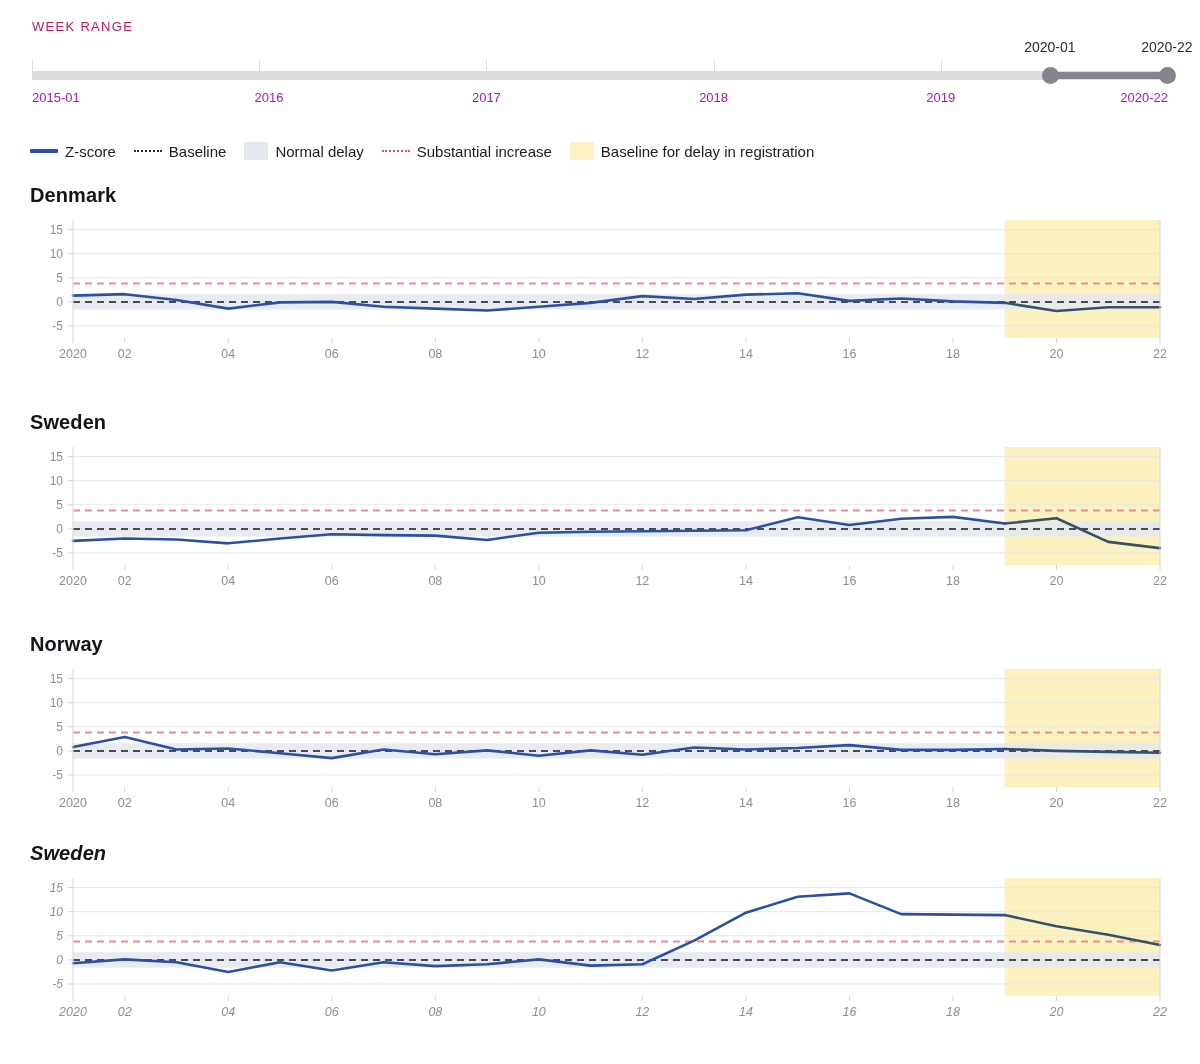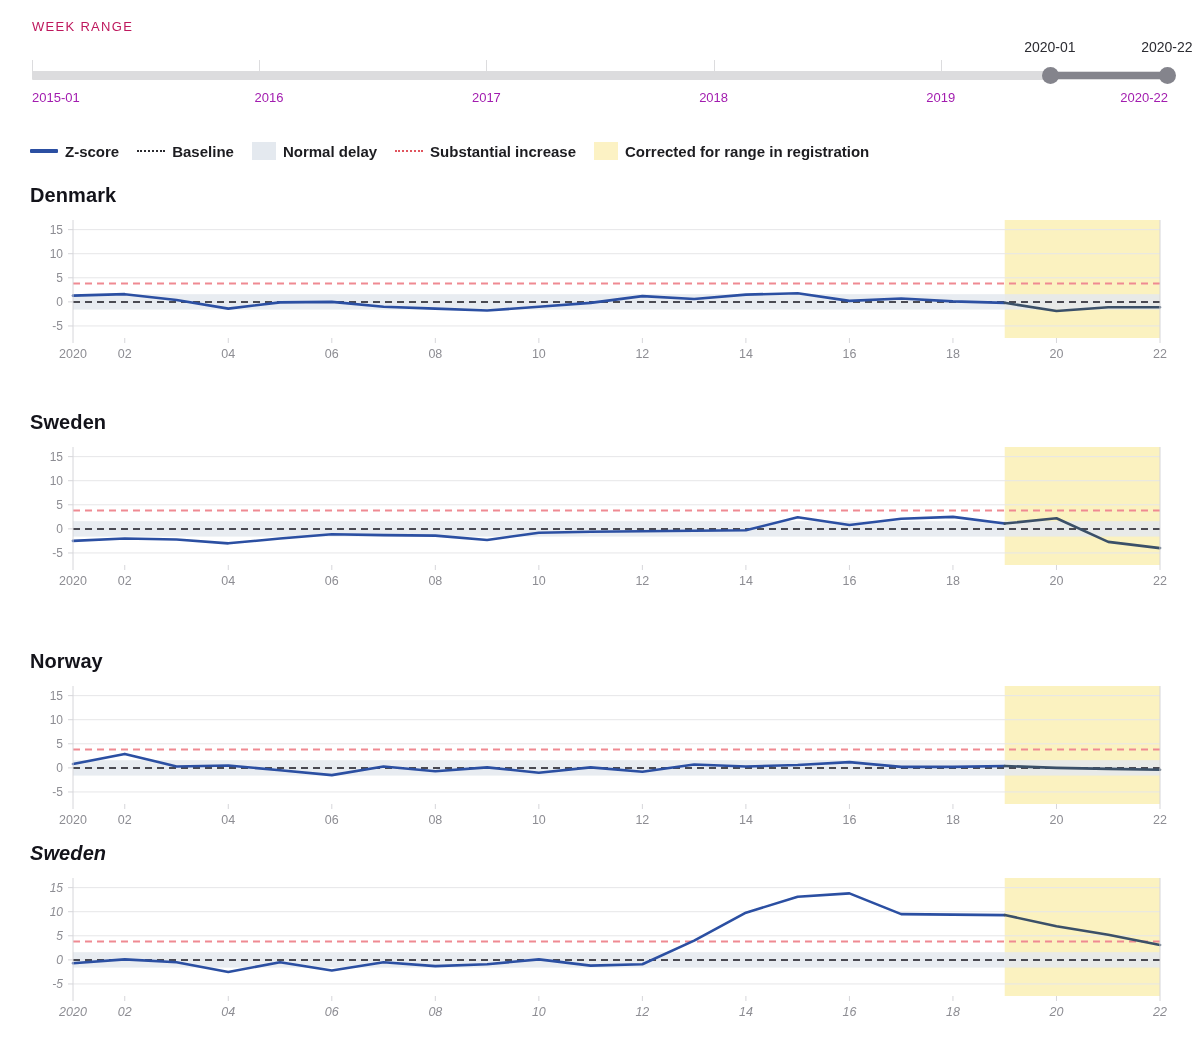--- a/index.html
+++ b/index.html
@@ -43,21 +43,21 @@
   .slider-ticklabel.last  { transform: translateX(-100%); }
   .handle-label {
     position: absolute; top: -29px; font-size: 14px; color: #2c2c32;
     transform: translateX(-50%); white-space: nowrap;
   }
 
   
   .legend {
     position: absolute; left: 30px; top: 142px;
     display: flex; align-items: center; gap: 18px;
-    font-size: 15px; color: #1c1c20; font-weight: bold;
+    font-size: 15px; color: #1c1c20;
   }
   .legend-item { display: flex; align-items: center; gap: 7px; white-space: nowrap; }
   .lg-line { width: 28px; height: 4px; border-radius: 1px; }
   .lg-dash {
     width: 28px; height: 0; border-top: 2.5px dotted #2b2b30;
   }
   .lg-dash.red { border-top-color: #e0555f; }
   .lg-swatch { width: 24px; height: 18px; }
 
   
@@ -109,21 +109,21 @@
       <div class="legend-item">
         <span class="lg-swatch" style="background: rgb(228, 233, 239);"></span>
         <span>Normal delay</span>
       </div>
       <div class="legend-item">
         <span class="lg-dash red" style="border-top-color: rgb(224, 85, 95);"></span>
         <span>Substantial increase</span>
       </div>
       <div class="legend-item">
         <span class="lg-swatch" style="background: rgb(252, 242, 196);"></span>
-        <span>Corrected for range in registration</span>
+        <span>Baseline for delay in registration</span>
       </div>
     </div>
 
   <div id="charts">
       <div class="chart-block" style="top: 184px; height: 200px;">
         <div class="chart-title">Denmark</div>
         <div class="chart-area">
           <svg width="1200" height="150" class="chart-svg">
             <rect x="1004.7142857142857" y="8" width="155.28571428571433" height="118" fill="#fbf2c0"></rect>
             <line x1="73" y1="113.95918367346938" x2="1160" y2="113.95918367346938" stroke="#e6e6e8" stroke-width="1"></line>
@@ -222,21 +222,21 @@
             <text x="849.4285714285714" y="146" text-anchor="middle" font-size="12.5" fill="#8d8d93" font-family="&quot;Liberation Sans&quot;, sans-serif">16</text>
             <line x1="952.952380952381" y1="126" x2="952.952380952381" y2="131" stroke="#d6d6da" stroke-width="1"></line>
             <text x="952.952380952381" y="146" text-anchor="middle" font-size="12.5" fill="#8d8d93" font-family="&quot;Liberation Sans&quot;, sans-serif">18</text>
             <line x1="1056.4761904761904" y1="126" x2="1056.4761904761904" y2="131" stroke="#d6d6da" stroke-width="1"></line>
             <text x="1056.4761904761904" y="146" text-anchor="middle" font-size="12.5" fill="#8d8d93" font-family="&quot;Liberation Sans&quot;, sans-serif">20</text>
             <line x1="1160" y1="126" x2="1160" y2="131" stroke="#d6d6da" stroke-width="1"></line>
             <text x="1160" y="146" text-anchor="middle" font-size="12.5" fill="#8d8d93" font-family="&quot;Liberation Sans&quot;, sans-serif">22</text>
           </svg>
         </div>
       </div>
-      <div class="chart-block" style="top: 650px; height: 200px;">
+      <div class="chart-block" style="top: 633px; height: 200px;">
         <div class="chart-title">Norway</div>
         <div class="chart-area">
           <svg width="1200" height="150" class="chart-svg">
             <rect x="1004.7142857142857" y="8" width="155.28571428571433" height="118" fill="#fbf2c0"></rect>
             <line x1="73" y1="113.95918367346938" x2="1160" y2="113.95918367346938" stroke="#e6e6e8" stroke-width="1"></line>
             <line x1="73" y1="89.87755102040816" x2="1160" y2="89.87755102040816" stroke="#e6e6e8" stroke-width="1"></line>
             <line x1="73" y1="65.79591836734693" x2="1160" y2="65.79591836734693" stroke="#e6e6e8" stroke-width="1"></line>
             <line x1="73" y1="41.714285714285715" x2="1160" y2="41.714285714285715" stroke="#e6e6e8" stroke-width="1"></line>
             <line x1="73" y1="17.632653061224488" x2="1160" y2="17.632653061224488" stroke="#e6e6e8" stroke-width="1"></line>
             <rect x="73" y="82.17142857142856" width="1087" height="15.412244897959198" fill="#e4e9ef" opacity="0.85"></rect>

